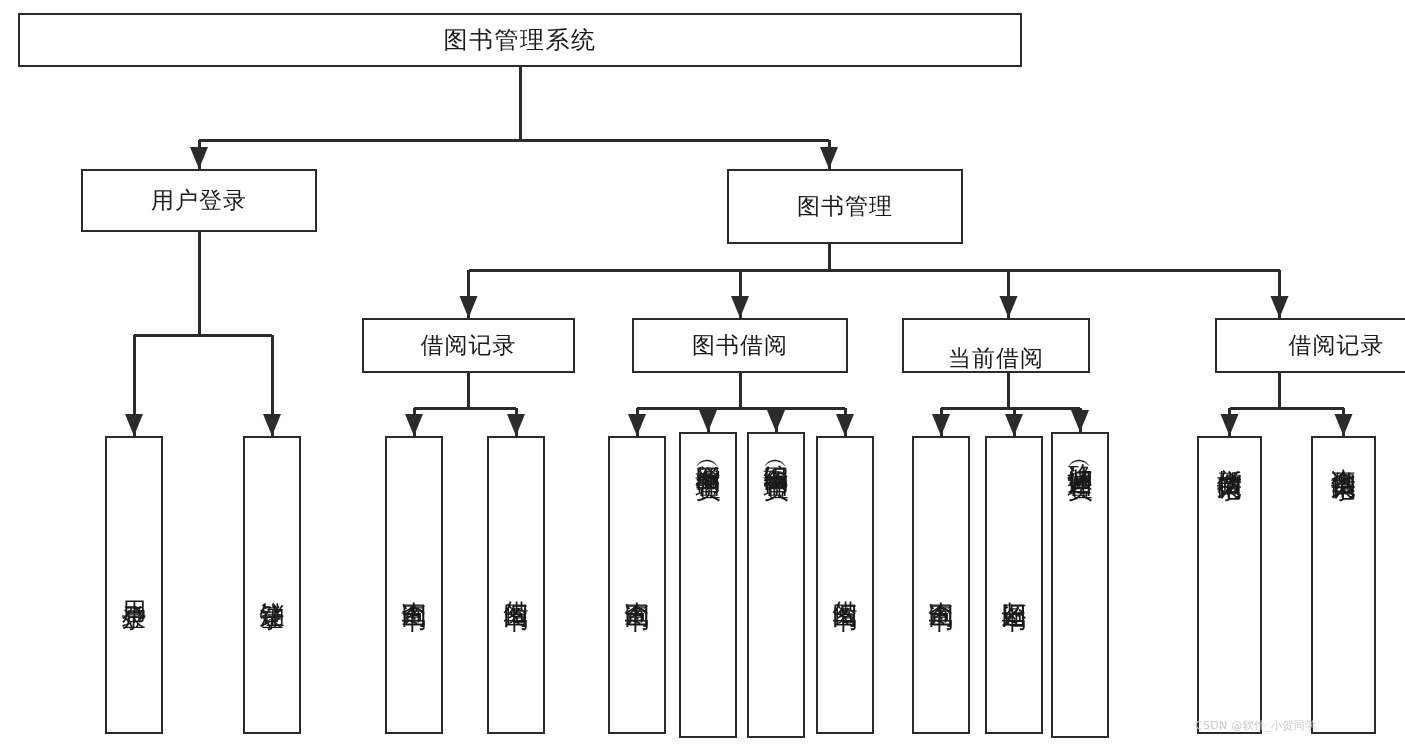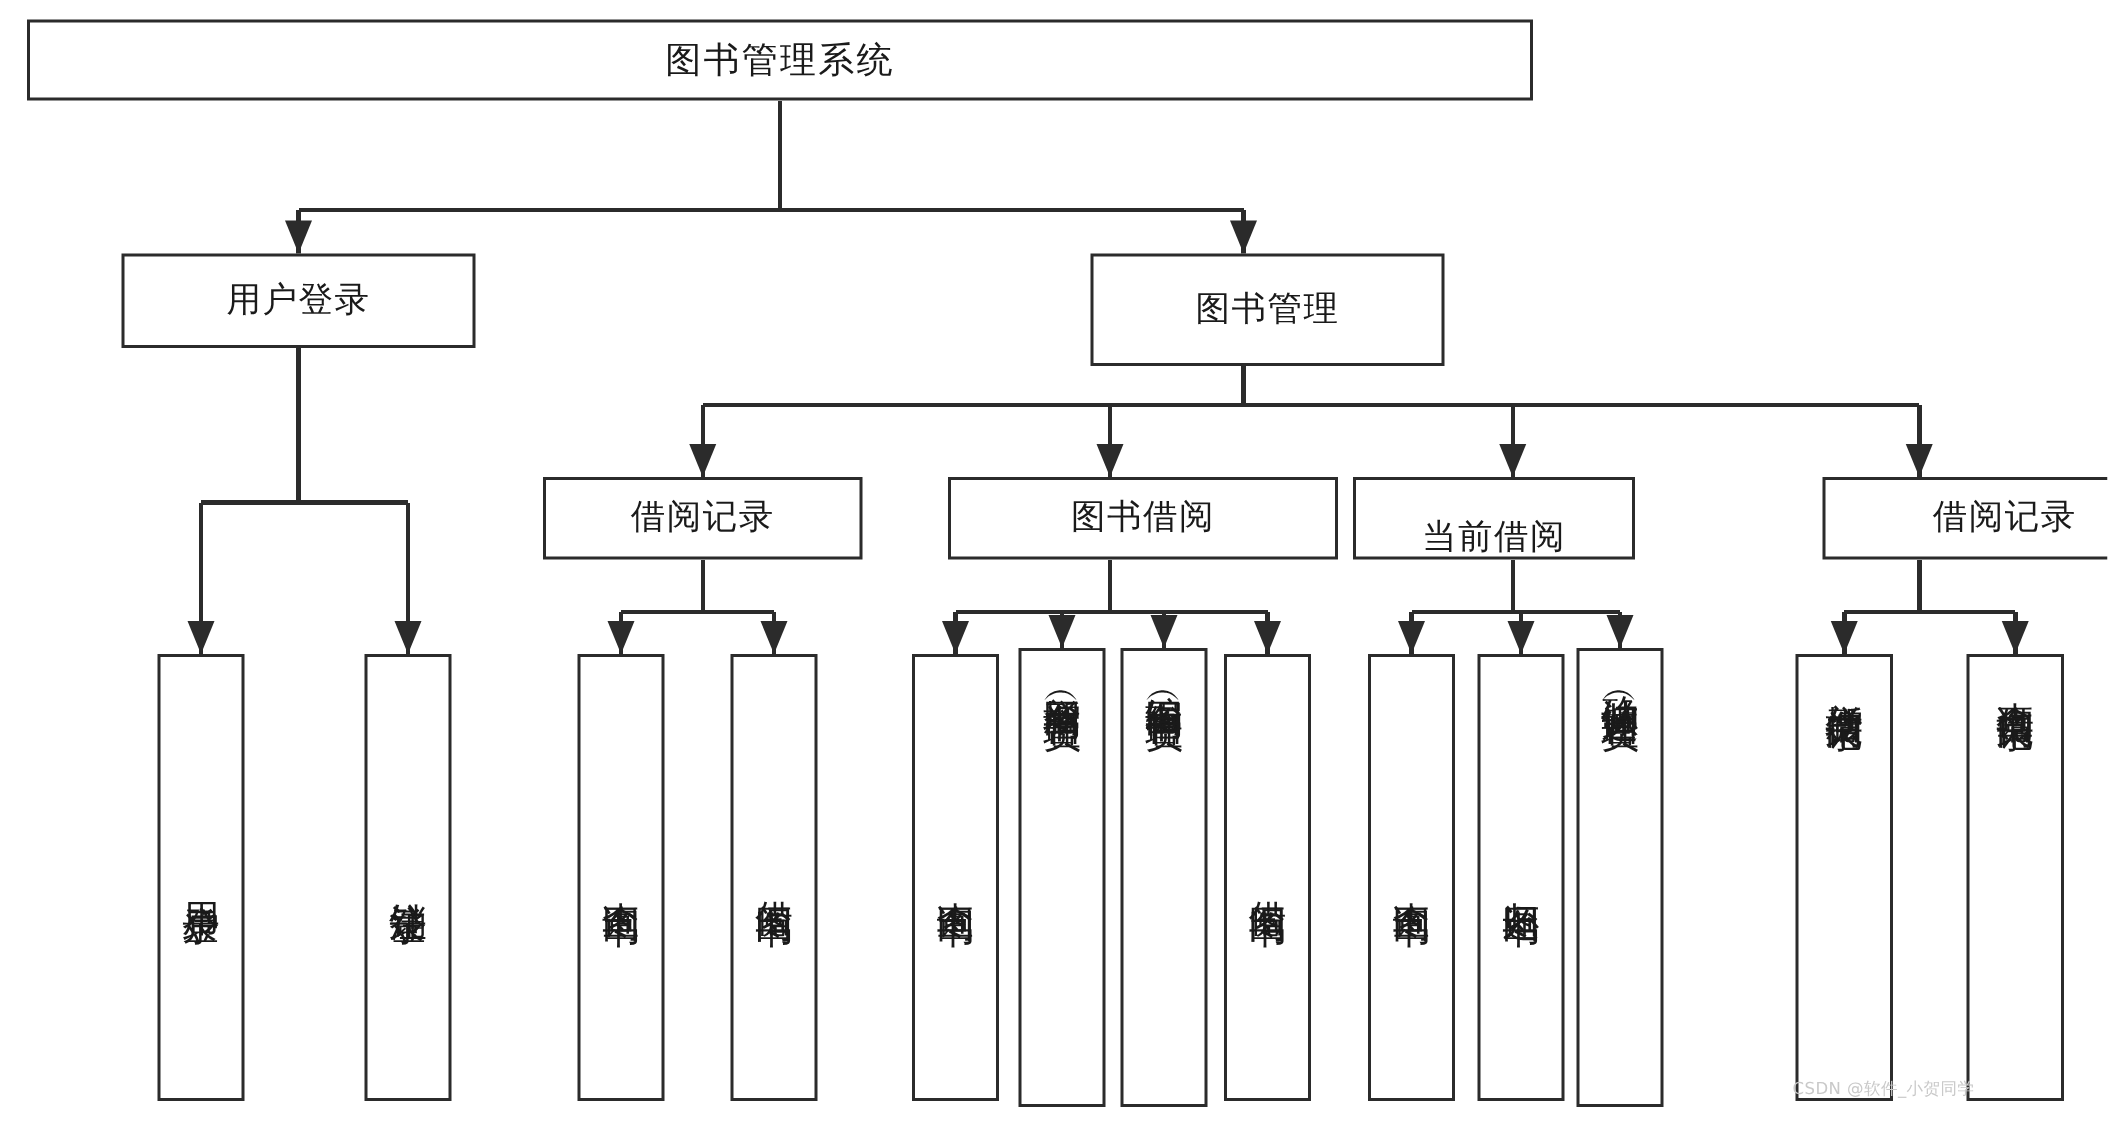--- a/index.html
+++ b/index.html
@@ -141,21 +141,21 @@
       </div>
       <div class="node-box horizontal" style="left: 81px; top: 169px; width: 236px; height: 63px;">
         <div class="node-label">用户登录</div>
       </div>
       <div class="node-box horizontal" style="left: 727px; top: 169px; width: 236px; height: 75px;">
         <div class="node-label">图书管理</div>
       </div>
       <div class="node-box horizontal" style="left: 362px; top: 318px; width: 213px; height: 55px;">
         <div class="node-label">借阅记录</div>
       </div>
-      <div class="node-box horizontal" style="left: 632px; top: 318px; width: 260px; height: 55px;">
+      <div class="node-box horizontal" style="left: 632px; top: 318px; width: 216px; height: 55px;">
         <div class="node-label">图书借阅</div>
       </div>
       <div class="node-box horizontal" style="left: 902px; top: 318px; width: 188px; height: 55px; align-items: flex-end;">
         <div class="node-label">当前借阅</div>
       </div>
       <div class="node-box horizontal" style="left: 1172px; top: 318px; width: 243px; height: 55px; margin-left: 43px;">
         <div class="node-label">借阅记录</div>
       </div>
       <div class="node-box vertical centered" style="left: 105px; top: 436px; width: 58px; height: 298px;">
         <div class="node-label">用户登录</div>

